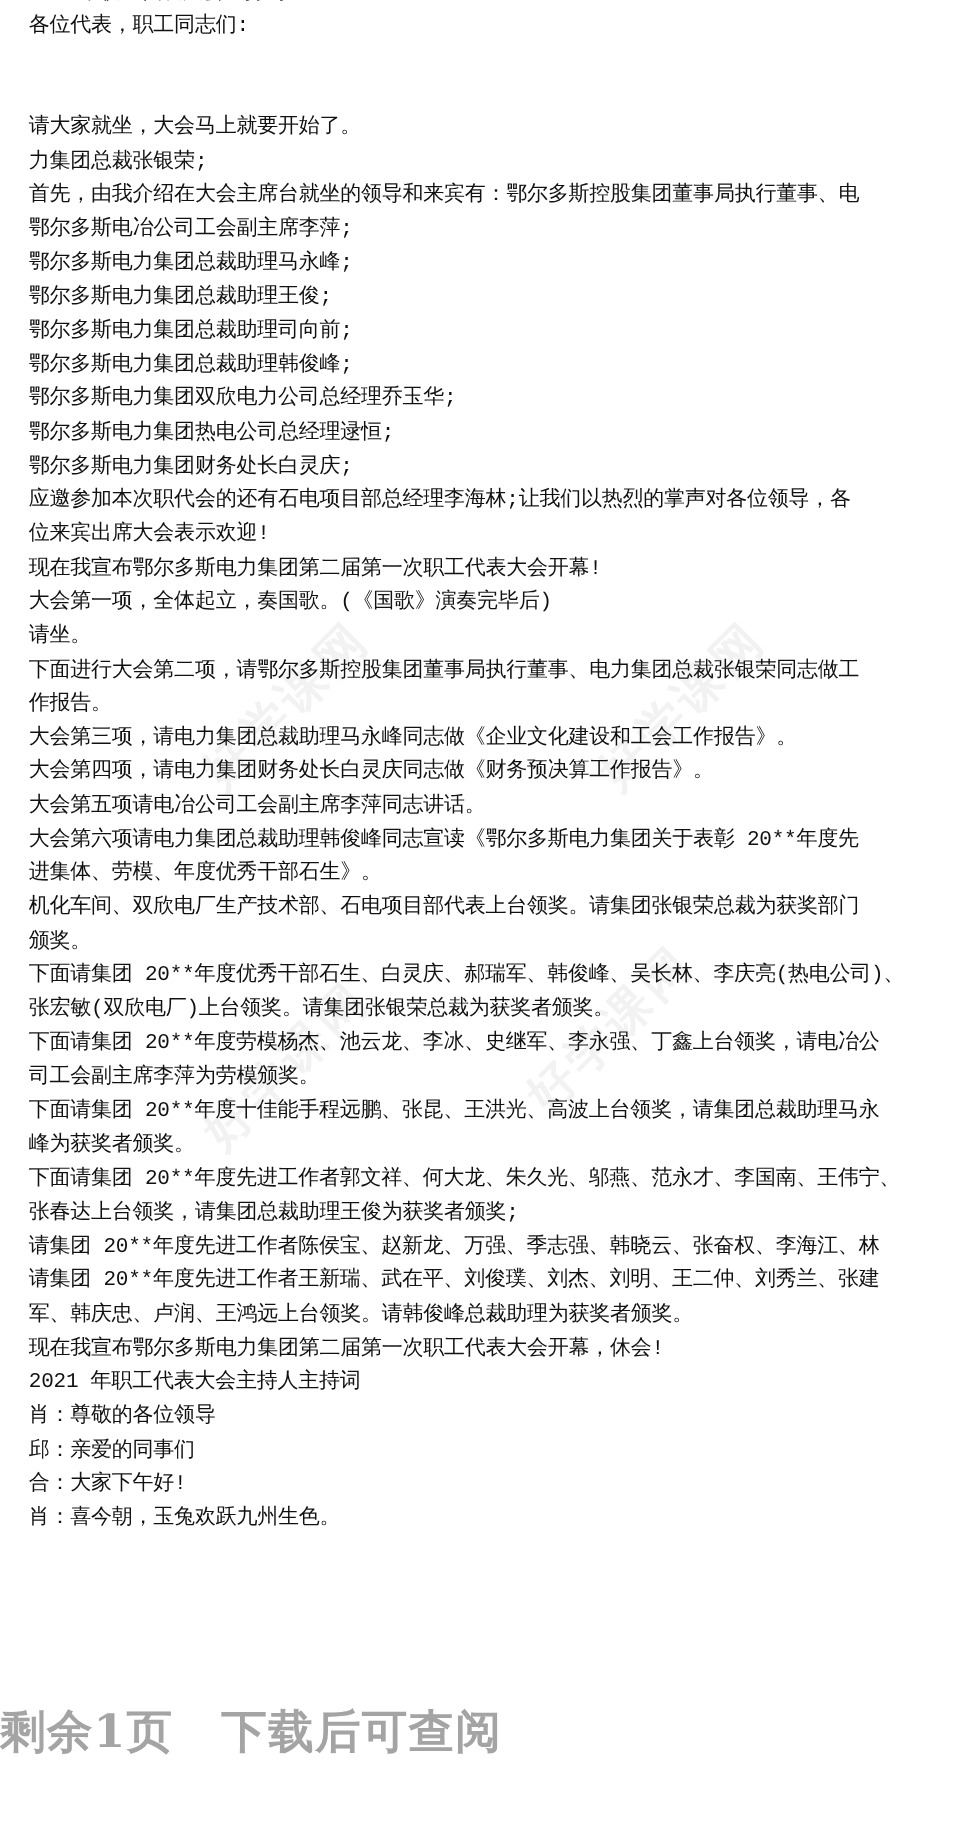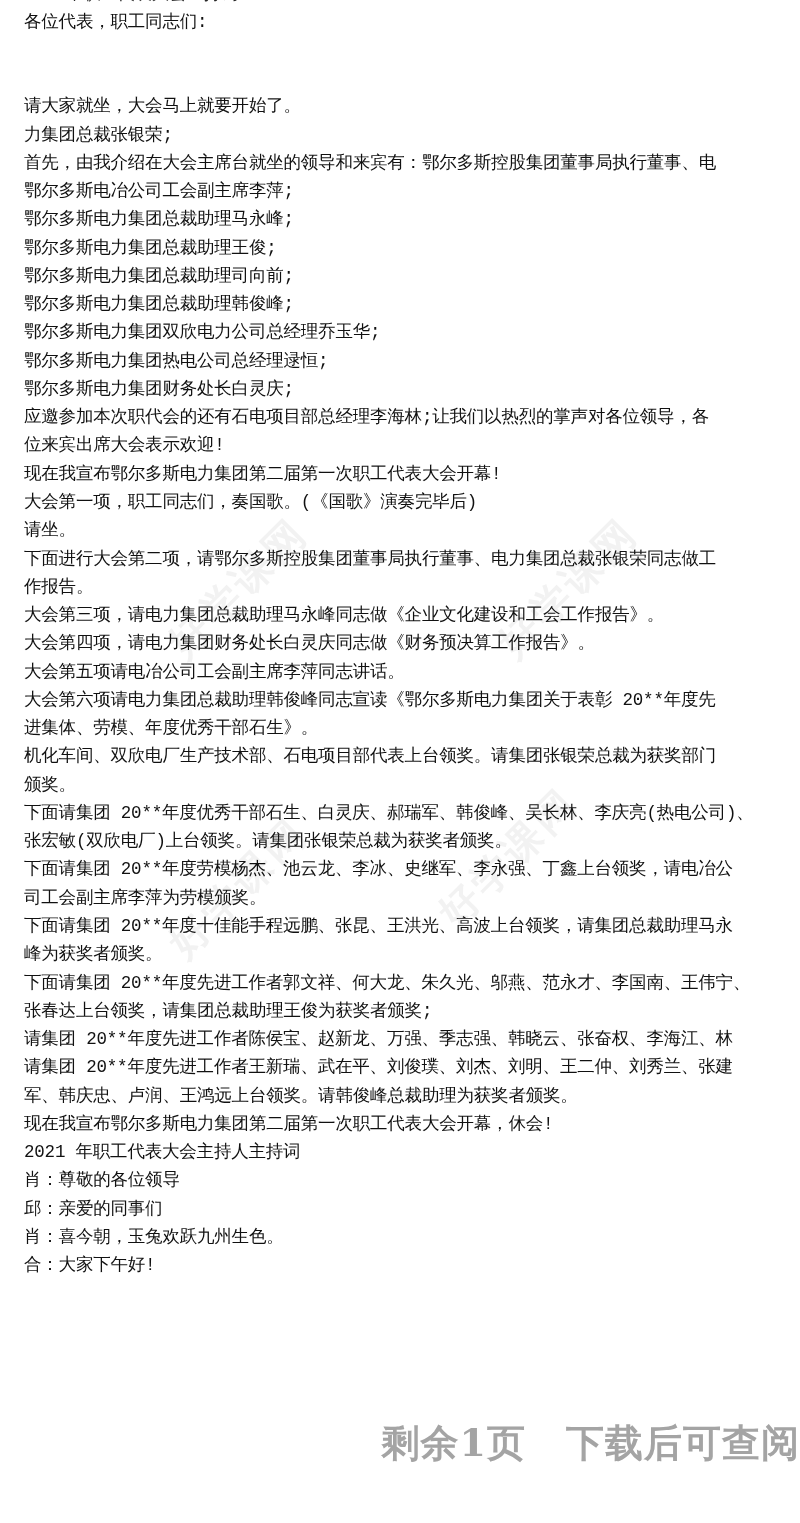--- a/index.html
+++ b/index.html
@@ -48,21 +48,21 @@
     transform: rotate(-45deg);
     white-space: nowrap;
     pointer-events: none;
     letter-spacing: 4px;
   }
   .remaining-banner {
     position: absolute;
     left: 0;
     top: 1418px;
     width: 800px;
-    text-align: right;
+    text-align: left;
     font-family: "DejaVu Serif", "Liberation Serif", serif;
     font-weight: bold;
     font-size: 38px;
     color: #a4a4a4;
     letter-spacing: 1px;
   }
   .remaining-banner .gap {
     display: inline-block;
     width: 40px;
   }
@@ -89,21 +89,21 @@
     <span class="doc-line">鄂尔多斯电力集团总裁助理马永峰;</span>
     <span class="doc-line">鄂尔多斯电力集团总裁助理王俊;</span>
     <span class="doc-line">鄂尔多斯电力集团总裁助理司向前;</span>
     <span class="doc-line">鄂尔多斯电力集团总裁助理韩俊峰;</span>
     <span class="doc-line">鄂尔多斯电力集团双欣电力公司总经理乔玉华;</span>
     <span class="doc-line">鄂尔多斯电力集团热电公司总经理逯恒;</span>
     <span class="doc-line">鄂尔多斯电力集团财务处长白灵庆;</span>
     <span class="doc-line">应邀参加本次职代会的还有石电项目部总经理李海林;让我们以热烈的掌声对各位领导，各</span>
     <span class="doc-line">位来宾出席大会表示欢迎!</span>
     <span class="doc-line">现在我宣布鄂尔多斯电力集团第二届第一次职工代表大会开幕!</span>
-    <span class="doc-line">大会第一项，职工同志们，奏国歌。(《国歌》演奏完毕后)</span>
+    <span class="doc-line">大会第一项，全体起立，奏国歌。(《国歌》演奏完毕后)</span>
     <span class="doc-line">请坐。</span>
     <span class="doc-line">下面进行大会第二项，请鄂尔多斯控股集团董事局执行董事、电力集团总裁张银荣同志做工</span>
     <span class="doc-line">作报告。</span>
     <span class="doc-line">大会第三项，请电力集团总裁助理马永峰同志做《企业文化建设和工会工作报告》。</span>
     <span class="doc-line">大会第四项，请电力集团财务处长白灵庆同志做《财务预决算工作报告》。</span>
     <span class="doc-line">大会第五项请电冶公司工会副主席李萍同志讲话。</span>
     <span class="doc-line">大会第六项请电力集团总裁助理韩俊峰同志宣读《鄂尔多斯电力集团关于表彰 20**年度先</span>
     <span class="doc-line">进集体、劳模、年度优秀干部石生》。</span>
     <span class="doc-line">机化车间、双欣电厂生产技术部、石电项目部代表上台领奖。请集团张银荣总裁为获奖部门</span>
     <span class="doc-line">颁奖。</span>
@@ -115,21 +115,21 @@
     <span class="doc-line">峰为获奖者颁奖。</span>
     <span class="doc-line">下面请集团 20**年度先进工作者郭文祥、何大龙、朱久光、邬燕、范永才、李国南、王伟宁、</span>
     <span class="doc-line">张春达上台领奖，请集团总裁助理王俊为获奖者颁奖;</span>
     <span class="doc-line">请集团 20**年度先进工作者陈侯宝、赵新龙、万强、季志强、韩晓云、张奋权、李海江、林</span>
     <span class="doc-line">请集团 20**年度先进工作者王新瑞、武在平、刘俊璞、刘杰、刘明、王二仲、刘秀兰、张建</span>
     <span class="doc-line">军、韩庆忠、卢润、王鸿远上台领奖。请韩俊峰总裁助理为获奖者颁奖。</span>
     <span class="doc-line">现在我宣布鄂尔多斯电力集团第二届第一次职工代表大会开幕，休会!</span>
     <span class="doc-line">2021 年职工代表大会主持人主持词</span>
     <span class="doc-line">肖：尊敬的各位领导</span>
     <span class="doc-line">邱：亲爱的同事们</span>
+    <span class="doc-line">合：大家下午好!</span>
     <span class="doc-line">肖：喜今朝，玉兔欢跃九州生色。</span>
-    <span class="doc-line">合：大家下午好!</span>
   </div>
 
   <div class="remaining-banner">
     <span>剩余1页</span><span class="gap"></span><span>下载后可查阅</span>
   </div>
 
 </div>
 
 </body></html>

